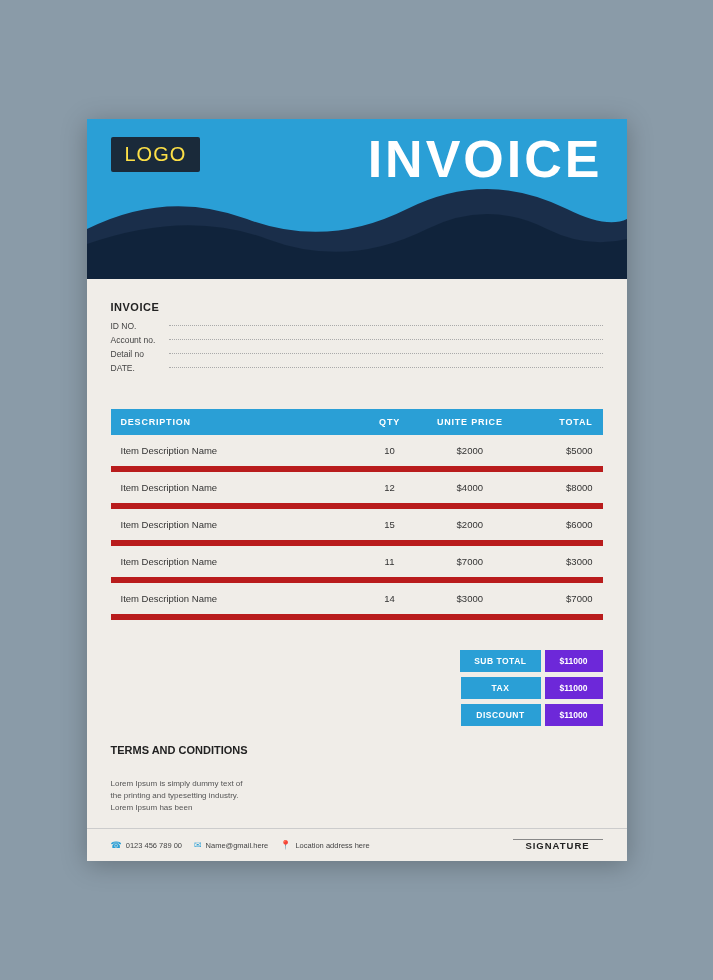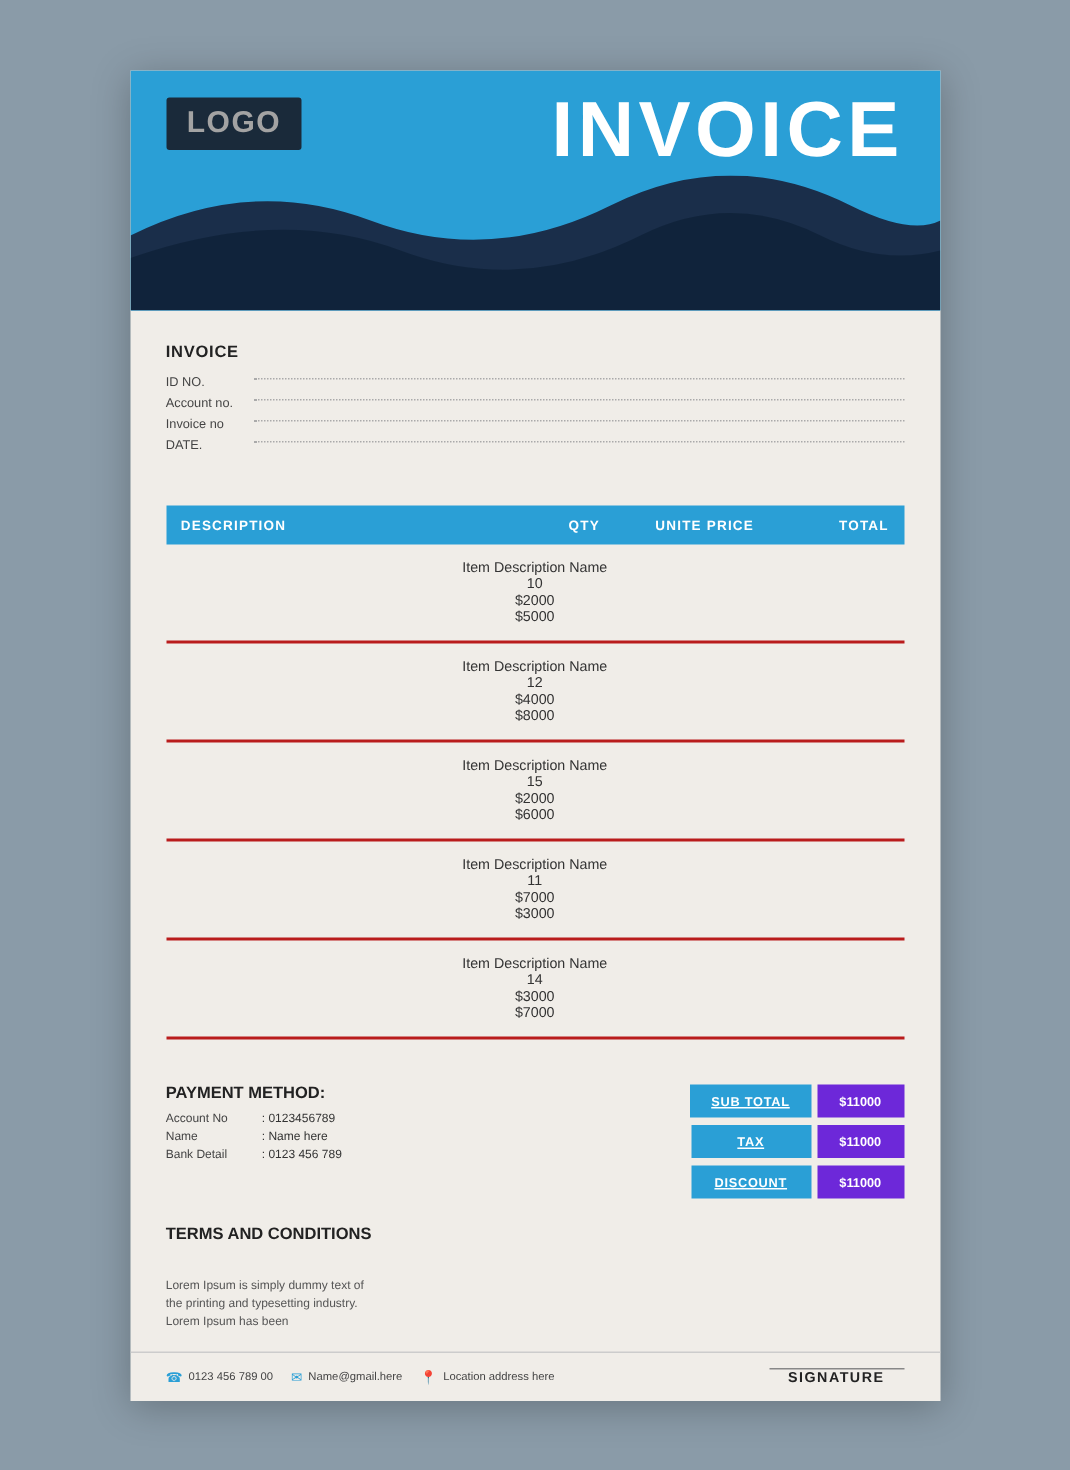--- a/index.html
+++ b/index.html
@@ -32,23 +32,23 @@
     }
     .logo-area {
       position: absolute;
       top: 18px;
       left: 24px;
       background: #1a2a3a;
       padding: 6px 14px;
       border-radius: 2px;
     }
     .logo-text {
-      color: #a3a3a3;
+      color: #fde047;
       font-size: 20px;
-      font-weight: bold;
+      font-weight: normal;
       letter-spacing: 1px;
     }
     .invoice-title {
       position: absolute;
       top: 10px;
       right: 24px;
       color: white;
       font-size: 52px;
       font-weight: 900;
       letter-spacing: 3px;
@@ -104,23 +104,22 @@
       letter-spacing: 0.8px;
       text-transform: uppercase;
     }
     .th-desc { flex: 2.5; }
     .th-qty { flex: 0.7; text-align: center; }
     .th-price { flex: 1; text-align: center; }
     .th-total { flex: 0.8; text-align: right; }
     .table-row {
       display: flex;
       padding: 10px 10px;
-      align-items: center;
-      border-bottom: 2px solid #b91c1c;
-      flex-direction: column;
+      align-items: flex-end;
+      border-bottom: 6px solid #b91c1c;
     }
     .td { font-size: 9.5px; color: #333; }
     .td-desc { flex: 2.5; }
     .td-qty { flex: 0.7; text-align: center; }
     .td-price { flex: 1; text-align: center; }
     .td-total { flex: 0.8; text-align: right; }
     
     .bottom-section {
       display: flex;
       padding: 18px 24px 10px 24px;
@@ -156,21 +155,20 @@
     }
     .total-label-btn {
       background: #2a9fd6;
       color: white;
       font-size: 8.5px;
       font-weight: 700;
       padding: 6px 14px;
       letter-spacing: 0.5px;
       min-width: 80px;
       text-align: center;
-      text-decoration: underline;
     }
     .total-value-btn {
       background: #6d28d9;
       color: white;
       font-size: 8.5px;
       font-weight: 700;
       padding: 6px 12px;
       min-width: 58px;
       text-align: center;
     }
@@ -249,21 +247,21 @@
       <div class="section-title">INVOICE</div>
       <div class="info-row">
         <span class="info-label">ID NO.</span>
         <div class="info-dots"></div>
       </div>
       <div class="info-row">
         <span class="info-label">Account no.</span>
         <div class="info-dots"></div>
       </div>
       <div class="info-row">
-        <span class="info-label">Invoice no</span>
+        <span class="info-label">Detail no</span>
         <div class="info-dots"></div>
       </div>
       <div class="info-row">
         <span class="info-label">DATE.</span>
         <div class="info-dots"></div>
       </div>
     </div>
   </div>
 
   <div class="table-section">
@@ -299,35 +297,20 @@
     </div>
     <div class="table-row">
       <span class="td td-desc">Item Description Name</span>
       <span class="td td-qty">14</span>
       <span class="td td-price">$3000</span>
       <span class="td td-total">$7000</span>
     </div>
   </div>
 
   <div class="bottom-section">
-    <div class="payment-info">
-      <div class="payment-title">PAYMENT METHOD:</div>
-      <div class="payment-row">
-        <span class="payment-label">Account No</span>
-        <span class="payment-value">: 0123456789</span>
-      </div>
-      <div class="payment-row">
-        <span class="payment-label">Name</span>
-        <span class="payment-value">: Name here</span>
-      </div>
-      <div class="payment-row">
-        <span class="payment-label">Bank Detail</span>
-        <span class="payment-value">: 0123 456 789</span>
-      </div>
-    </div>
     <div class="totals">
       <div class="total-row">
         <div class="total-label-btn">SUB TOTAL</div>
         <div class="total-value-btn">$11000</div>
       </div>
       <div class="total-row">
         <div class="total-label-btn">TAX</div>
         <div class="total-value-btn">$11000</div>
       </div>
       <div class="total-row">

